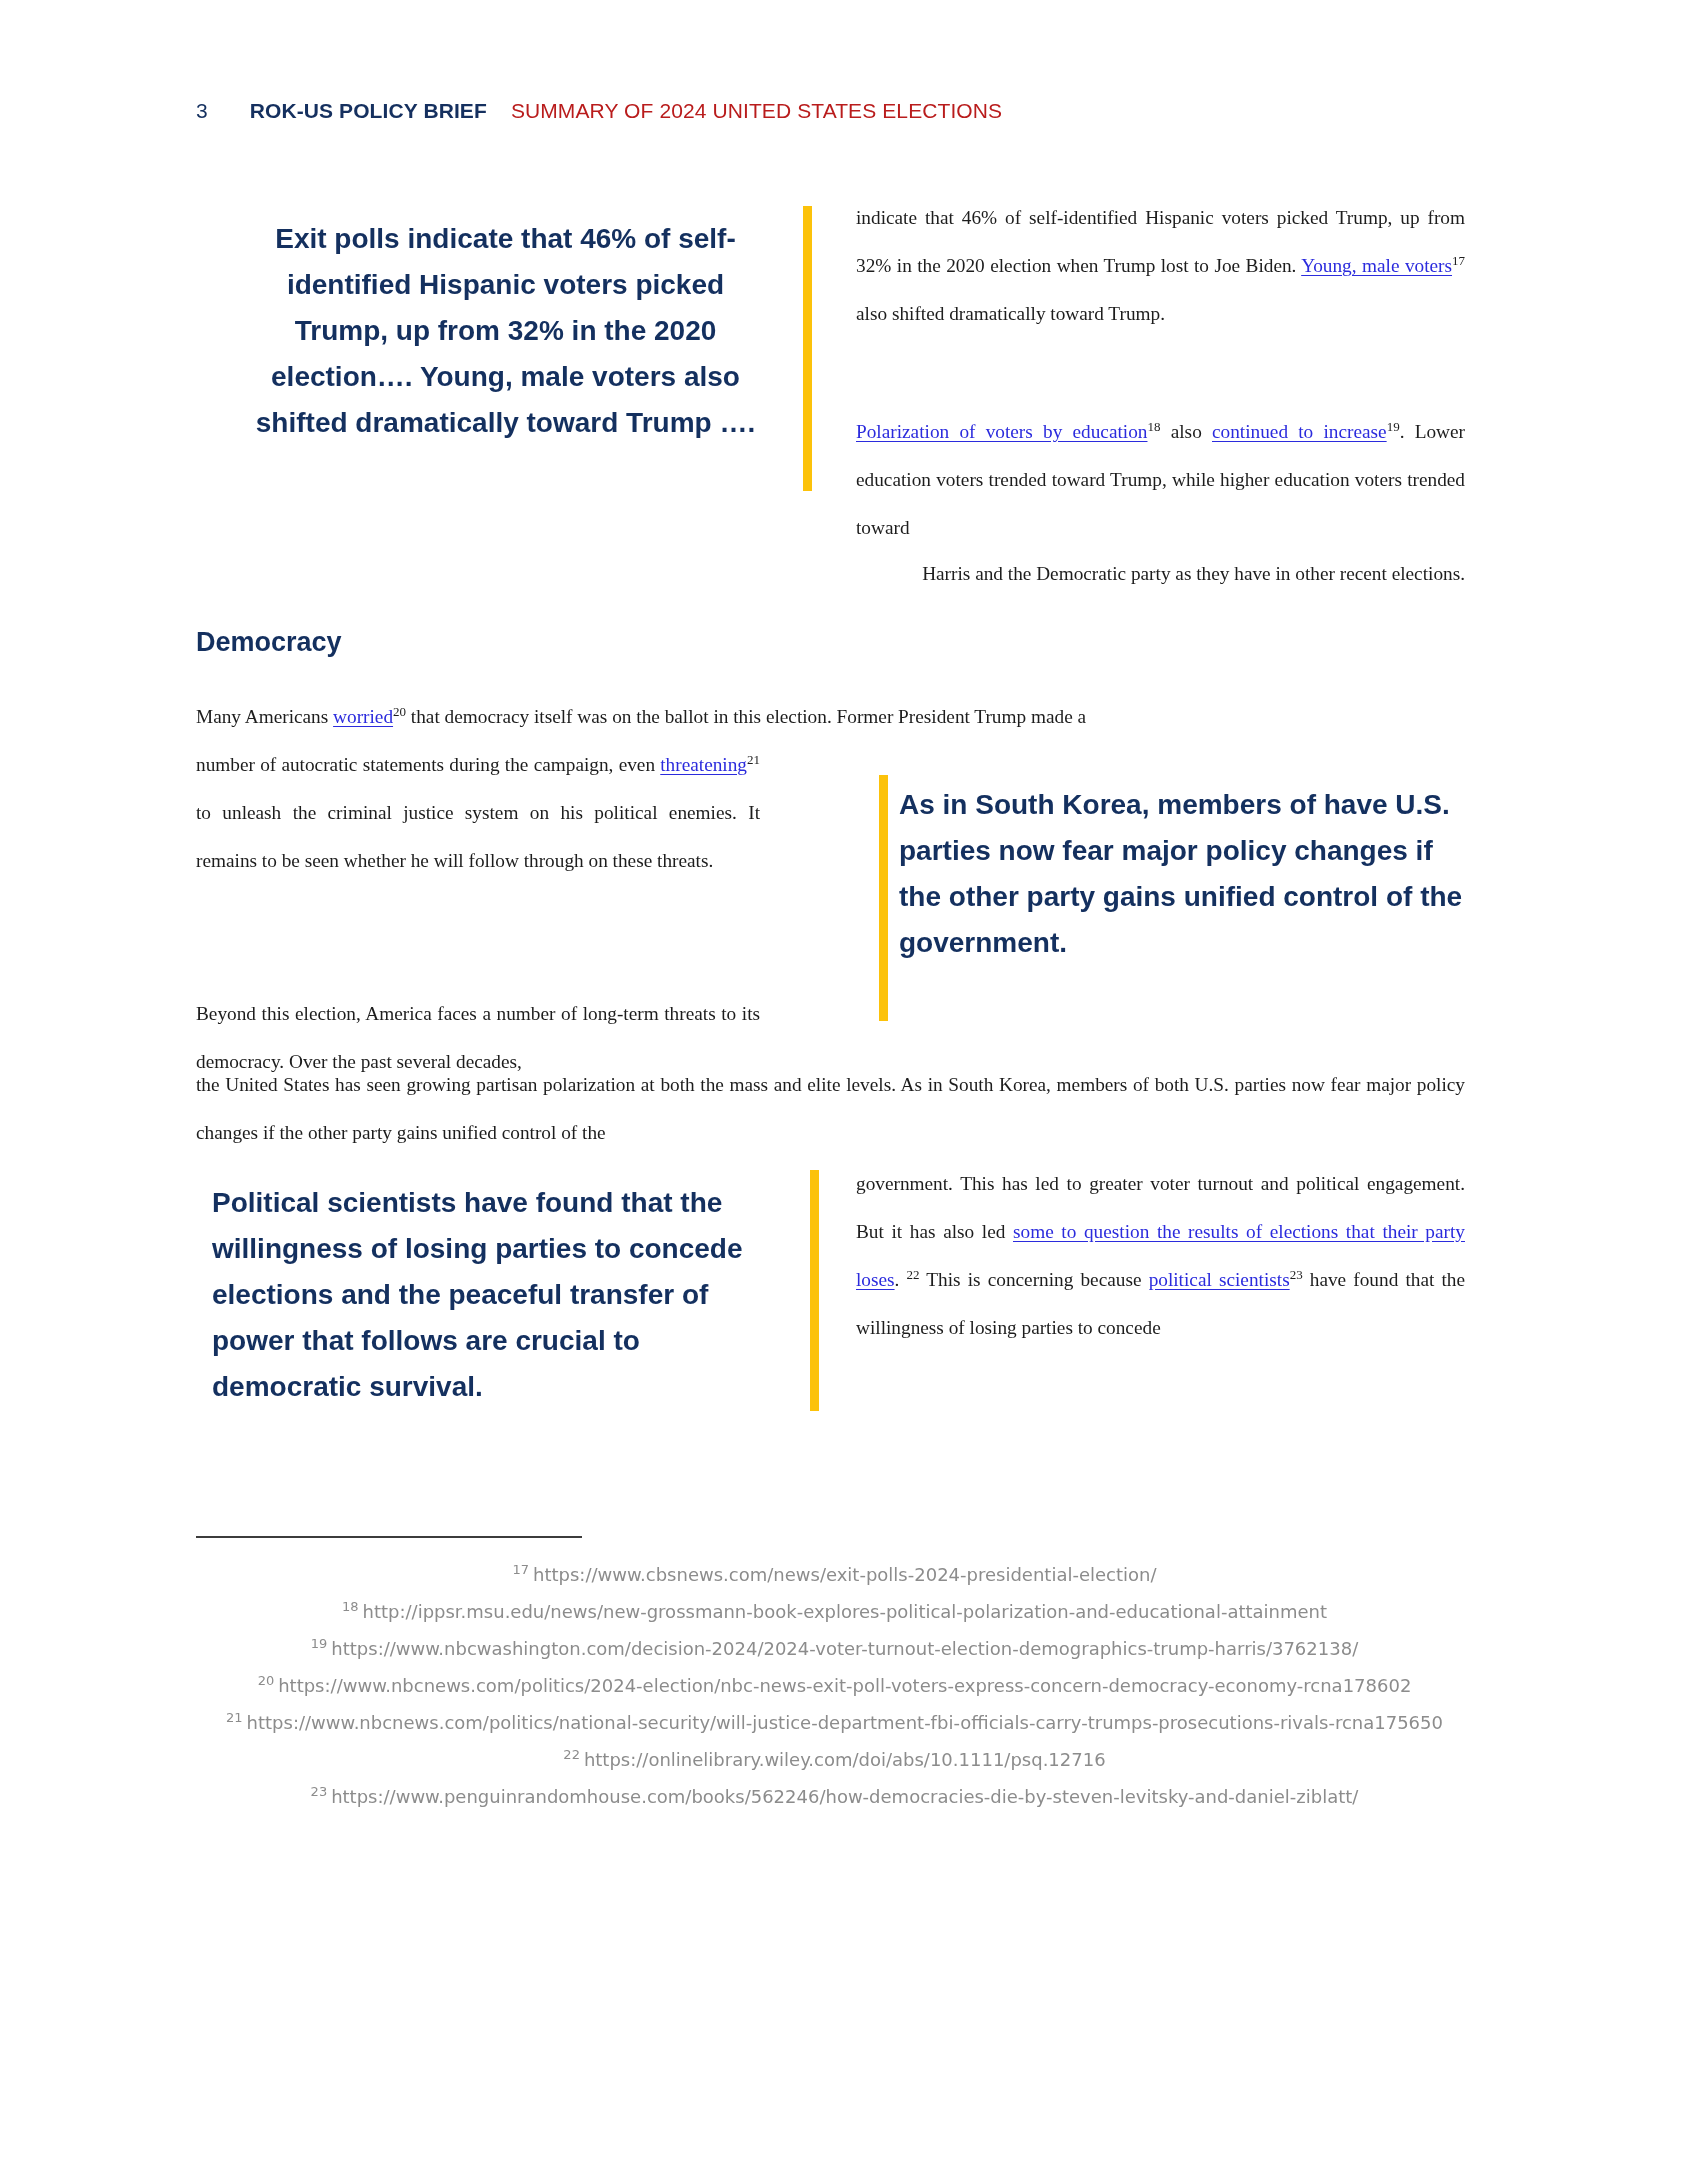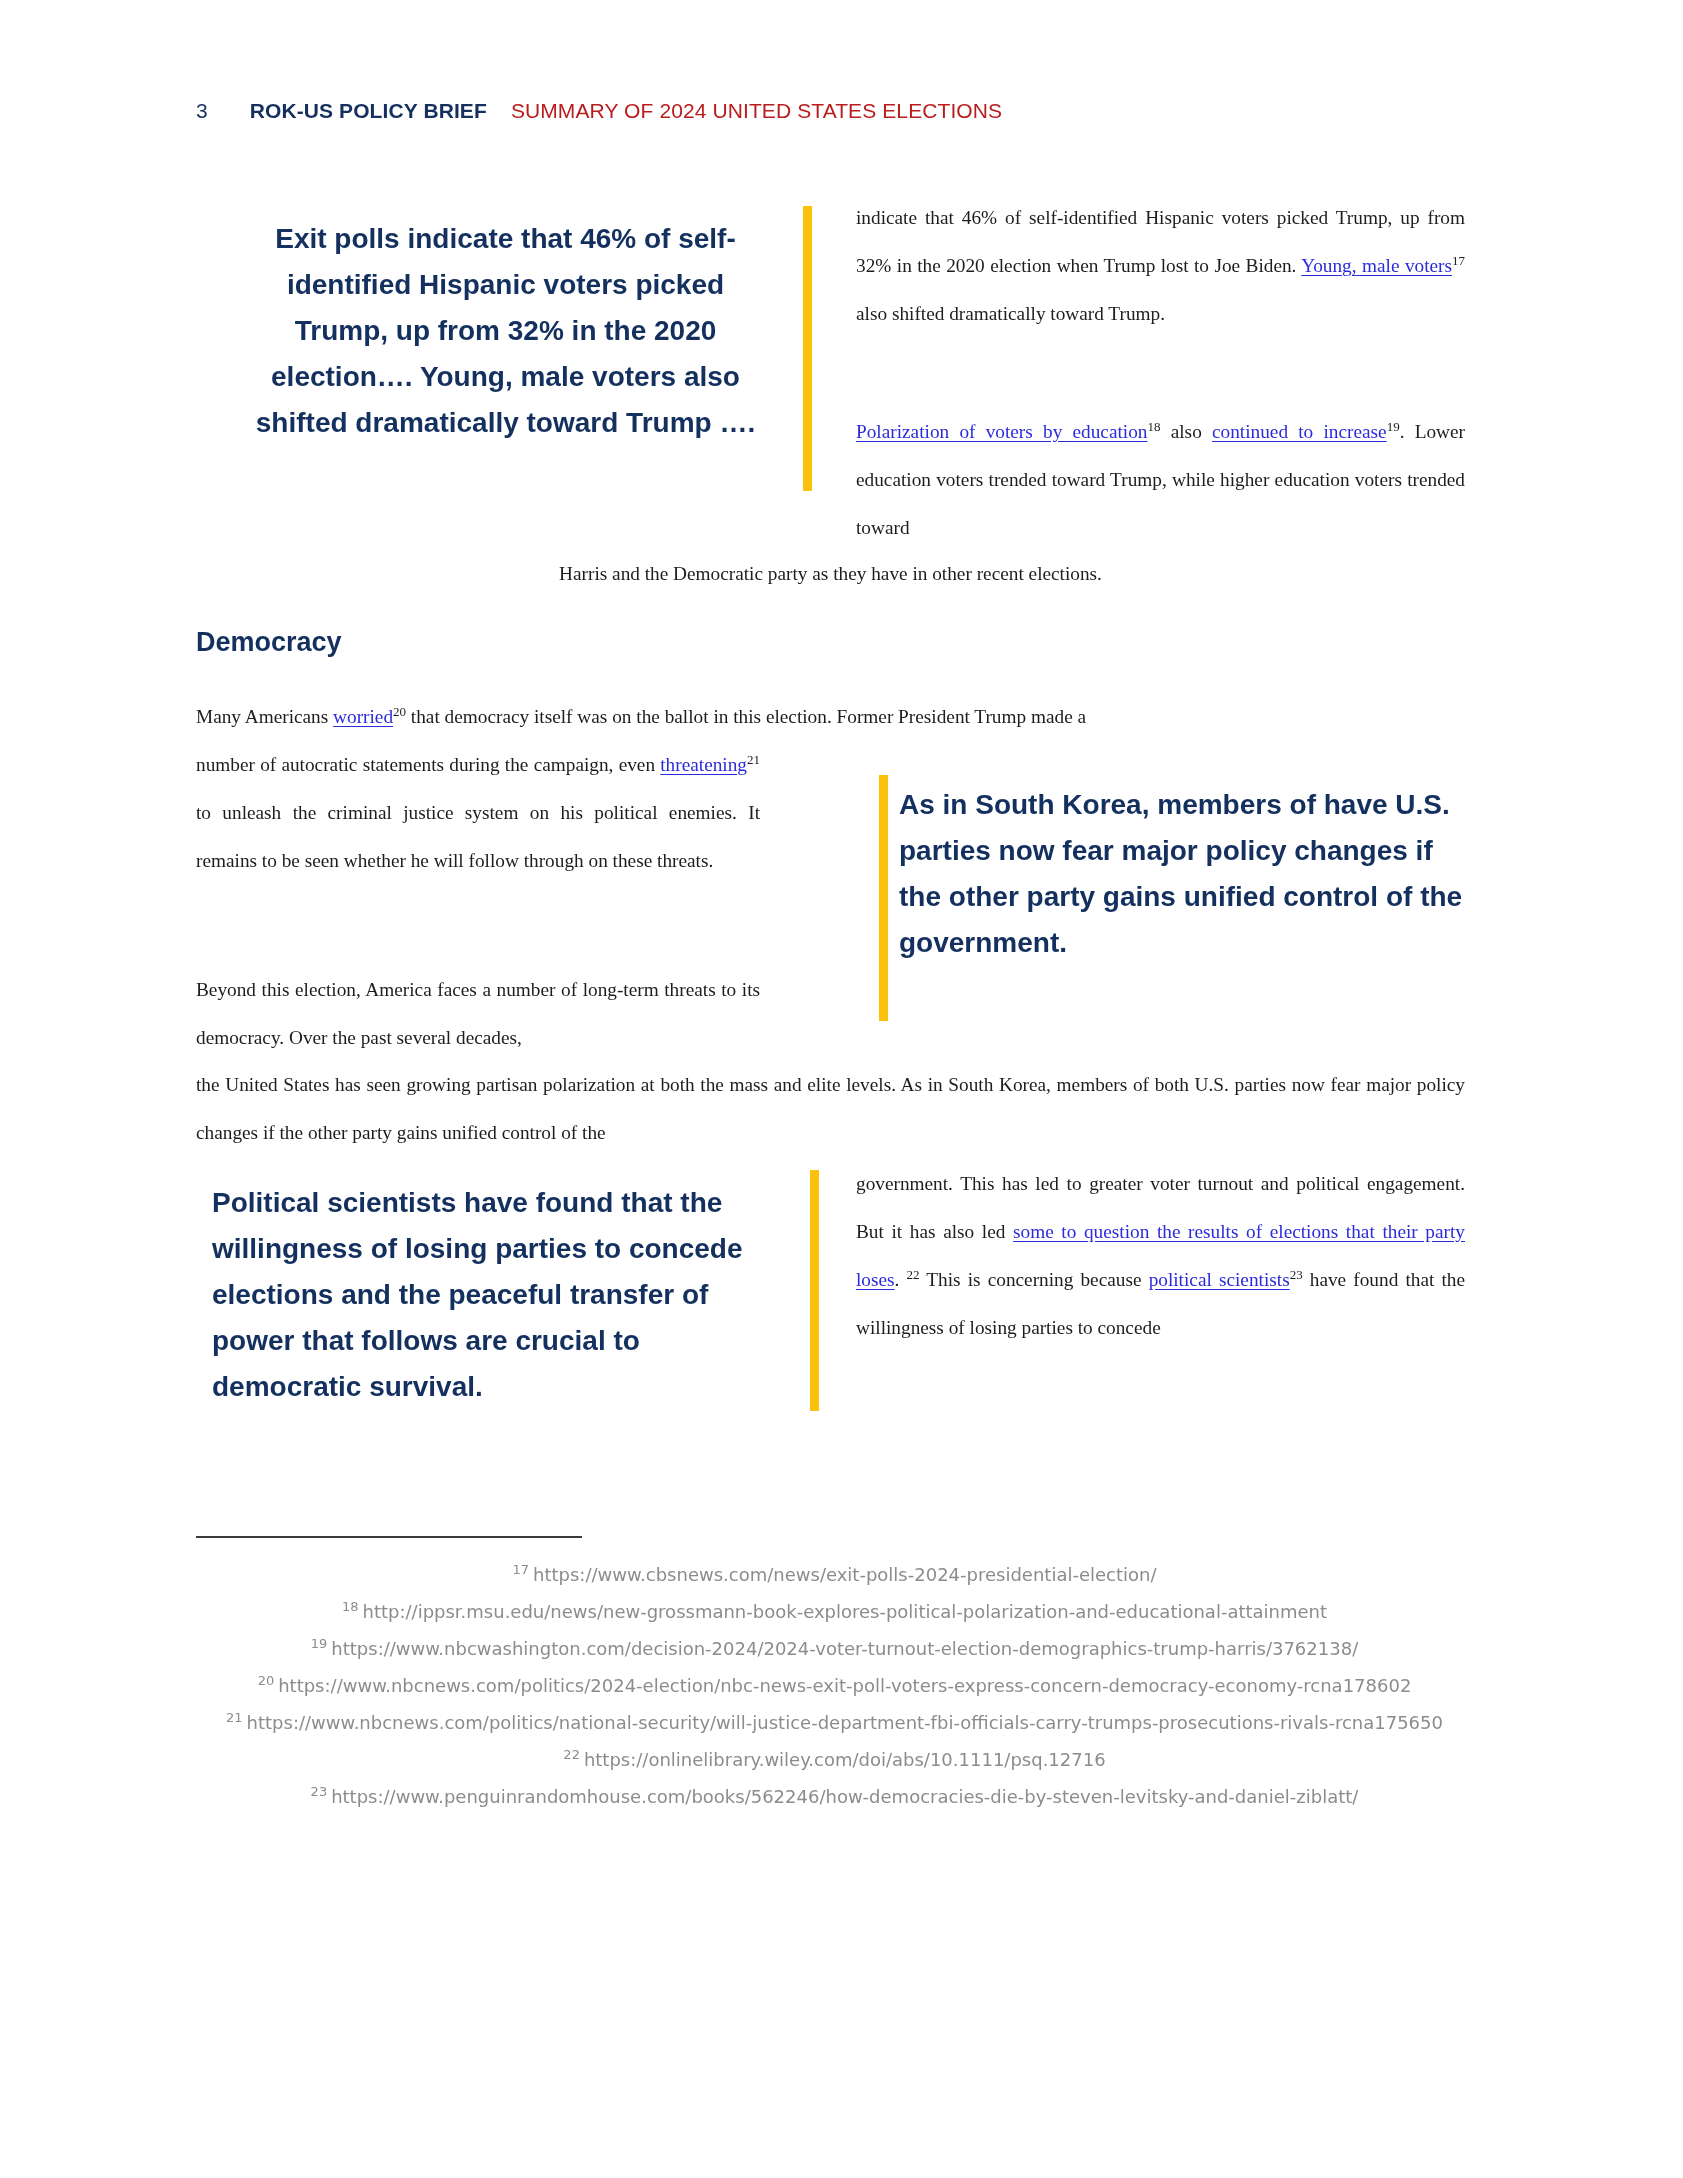--- a/index.html
+++ b/index.html
@@ -57,21 +57,21 @@
   }
 
   
   .body-text {
     font-family: Liberation Serif, serif;
     font-size: 19.3px;
     line-height: 48px;
     color: #1d1d1d;
     text-align: justify;
   }
-  .body-text.left-align { text-align: center; }
+  .body-text.left-align { text-align: right; }
 
   a.ref {
     color: #2b2bdd;
     text-decoration: underline;
     text-underline-offset: 3px;
   }
   sup.fn {
     font-size: 13px;
     vertical-align: super;
     line-height: 0;
@@ -158,21 +158,21 @@
   }
   #bar-southkorea {
     left: 879px;
     top: 775px;
     height: 246px;
   }
 
   #para-beyond {
     position: absolute;
     left: 196px;
-    top: 966px;
+    top: 990px;
     width: 564px;
   }
 
   #para-unitedstates {
     position: absolute;
     left: 196px;
     top: 1061px;
     width: 1269px;
   }
 

